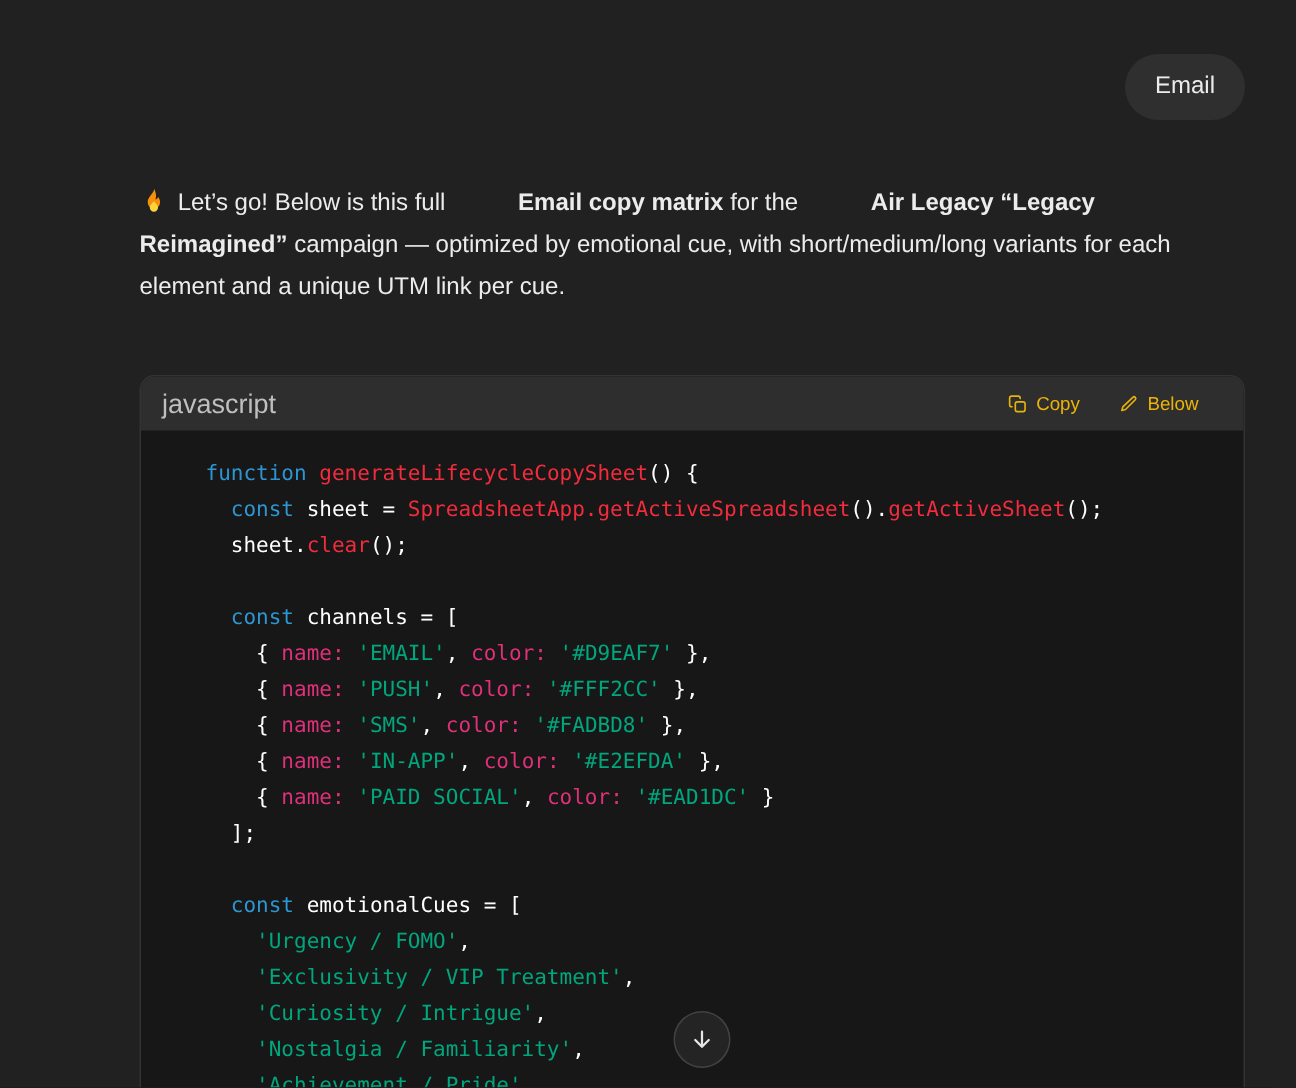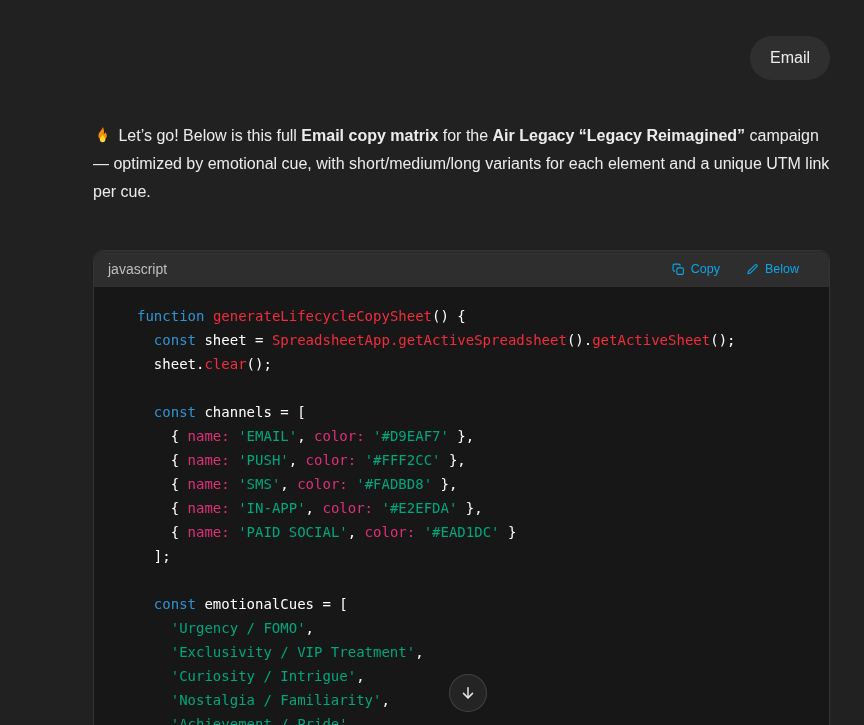--- a/index.html
+++ b/index.html
@@ -31,21 +31,21 @@
   .para {
     position: absolute;
     left: 93px;
     width: 737px;
     margin: 0;
     color: #ececec;
     font-size: 16px;
     line-height: 28px;
     font-weight: 400;
   }
-  .para b { font-weight: 700; color: #ececec; }
+  .para b { font-weight: 700; color: #ececec; margin-left: 44px; }
   #para1 { top: 122px; }
   #para2 { top: 214px; }
   .emoji-flame {
     display: inline-block;
     width: 19px;
     height: 17px;
     vertical-align: -2px;
     margin-right: 2px;
   }
 
@@ -65,31 +65,31 @@
   .code-header {
     height: 36px;
     background: #2e2e2e;
     display: flex;
     align-items: center;
     justify-content: space-between;
     padding: 0 30px 0 14px;
   }
   .code-lang {
     color: #bfbfbf;
-    font-size: 14px;
+    font-size: 18px;
   }
   .header-actions { display: flex; align-items: center; gap: 26px; }
   .hbtn {
     display: flex;
     align-items: center;
     gap: 6px;
     background: none;
     border: none;
     padding: 0;
-    color: #0ea5e9;
+    color: #eab308;
     font-size: 12.5px;
     font-family: "Liberation Sans", sans-serif;
     cursor: pointer;
   }
   .hbtn svg { display: block; }
   .code-body {
     margin: 0;
     padding: 17px 19px;
     font-family: "DejaVu Sans Mono", monospace;
     font-size: 14px;

